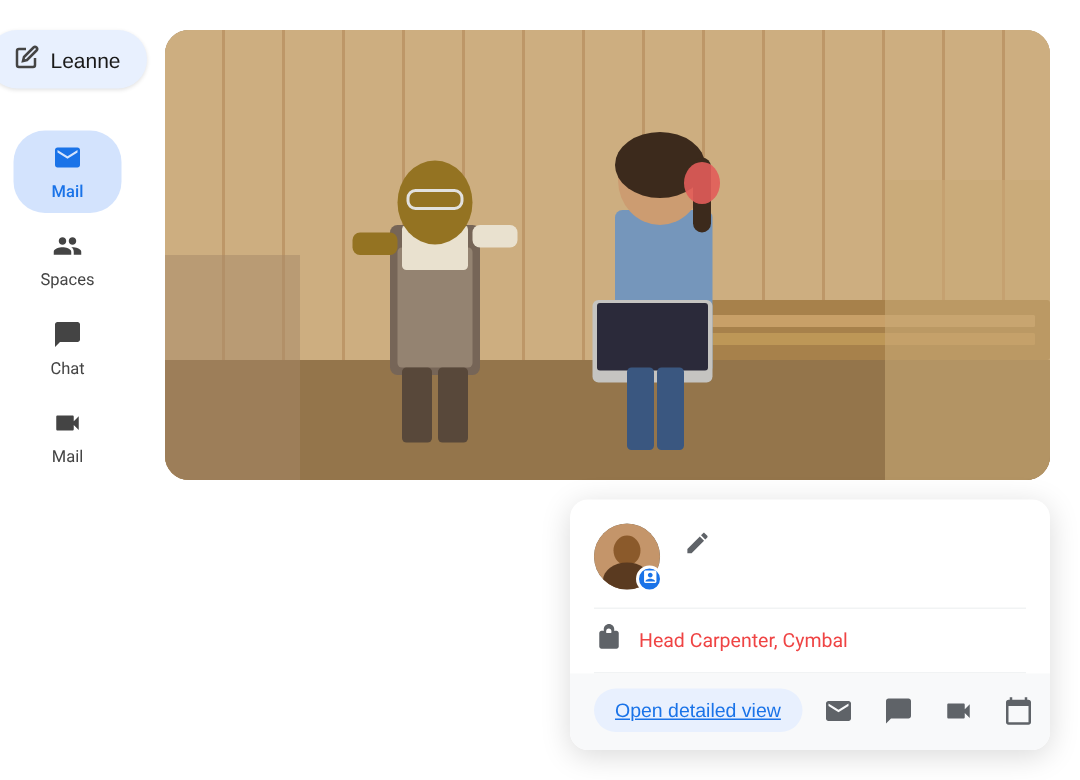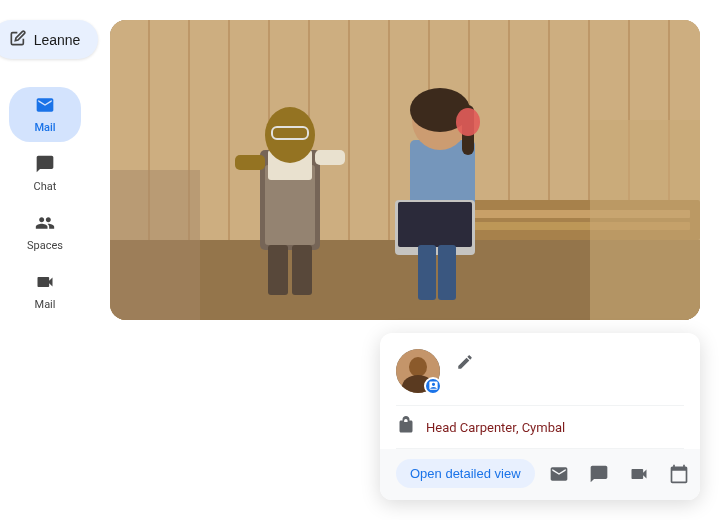--- a/index.html
+++ b/index.html
@@ -214,41 +214,42 @@
     }
 
     .detail-icon {
       color: #5f6368;
       font-size: 16px;
       flex-shrink: 0;
     }
 
     .detail-text {
       font-size: 13px;
-      color: #7f1d1d;
+      color: #ef4444;
     }
 
     .card-actions {
       display: flex;
       align-items: center;
       padding: 10px 16px 12px 16px;
       gap: 12px;
       background: #f8f9fa;
     }
 
     .open-detail-btn {
       background: #e8f0fe;
       border: none;
       border-radius: 16px;
       padding: 7px 14px;
       font-size: 13px;
       color: #1a73e8;
       cursor: pointer;
       font-weight: 500;
       white-space: nowrap;
+      text-decoration: underline;
     }
 
     .action-icons {
       display: flex;
       gap: 16px;
       margin-left: auto;
     }
 
     .action-icon-btn {
       background: none;
@@ -294,33 +295,33 @@
         <svg class="icon-svg" viewBox="0 0 24 24" fill="#1a73e8">
           <path d="M20 4H4c-1.1 0-2 .9-2 2v12c0 1.1.9 2 2 2h16c1.1 0 2-.9 2-2V6c0-1.1-.9-2-2-2zm0 4l-8 5-8-5V6l8 5 8-5v2z"></path>
         </svg>
       </span>
       <span class="nav-label">Mail</span>
     </div>
 
     <div class="nav-item">
       <span class="nav-icon">
         <svg class="icon-svg" viewBox="0 0 24 24" fill="#444">
-          <path d="M20 2H4c-1.1 0-2 .9-2 2v18l4-4h14c1.1 0 2-.9 2-2V4c0-1.1-.9-2-2-2z"></path>
+          <path d="M16 11c1.66 0 2.99-1.34 2.99-3S17.66 5 16 5c-1.66 0-3 1.34-3 3s1.34 3 3 3zm-8 0c1.66 0 2.99-1.34 2.99-3S9.66 5 8 5C6.34 5 5 6.34 5 8s1.34 3 3 3zm0 2c-2.33 0-7 1.17-7 3.5V19h14v-2.5c0-2.33-4.67-3.5-7-3.5zm8 0c-.29 0-.62.02-.97.05 1.16.84 1.97 1.97 1.97 3.45V19h6v-2.5c0-2.33-4.67-3.5-7-3.5z"></path>
         </svg>
       </span>
-      <span class="nav-label">Chat</span>
+      <span class="nav-label">Spaces</span>
     </div>
 
     <div class="nav-item">
       <span class="nav-icon">
         <svg class="icon-svg" viewBox="0 0 24 24" fill="#444">
-          <path d="M16 11c1.66 0 2.99-1.34 2.99-3S17.66 5 16 5c-1.66 0-3 1.34-3 3s1.34 3 3 3zm-8 0c1.66 0 2.99-1.34 2.99-3S9.66 5 8 5C6.34 5 5 6.34 5 8s1.34 3 3 3zm0 2c-2.33 0-7 1.17-7 3.5V19h14v-2.5c0-2.33-4.67-3.5-7-3.5zm8 0c-.29 0-.62.02-.97.05 1.16.84 1.97 1.97 1.97 3.45V19h6v-2.5c0-2.33-4.67-3.5-7-3.5z"></path>
+          <path d="M20 2H4c-1.1 0-2 .9-2 2v18l4-4h14c1.1 0 2-.9 2-2V4c0-1.1-.9-2-2-2z"></path>
         </svg>
       </span>
-      <span class="nav-label">Spaces</span>
+      <span class="nav-label">Chat</span>
     </div>
 
     <div class="nav-item">
       <span class="nav-icon">
         <svg class="icon-svg" viewBox="0 0 24 24" fill="#444">
           <path d="M17 10.5V7c0-.55-.45-1-1-1H4c-.55 0-1 .45-1 1v10c0 .55.45 1 1 1h12c.55 0 1-.45 1-1v-3.5l4 4v-11l-4 4z"></path>
         </svg>
       </span>
       <span class="nav-label">Mail</span>
     </div>

